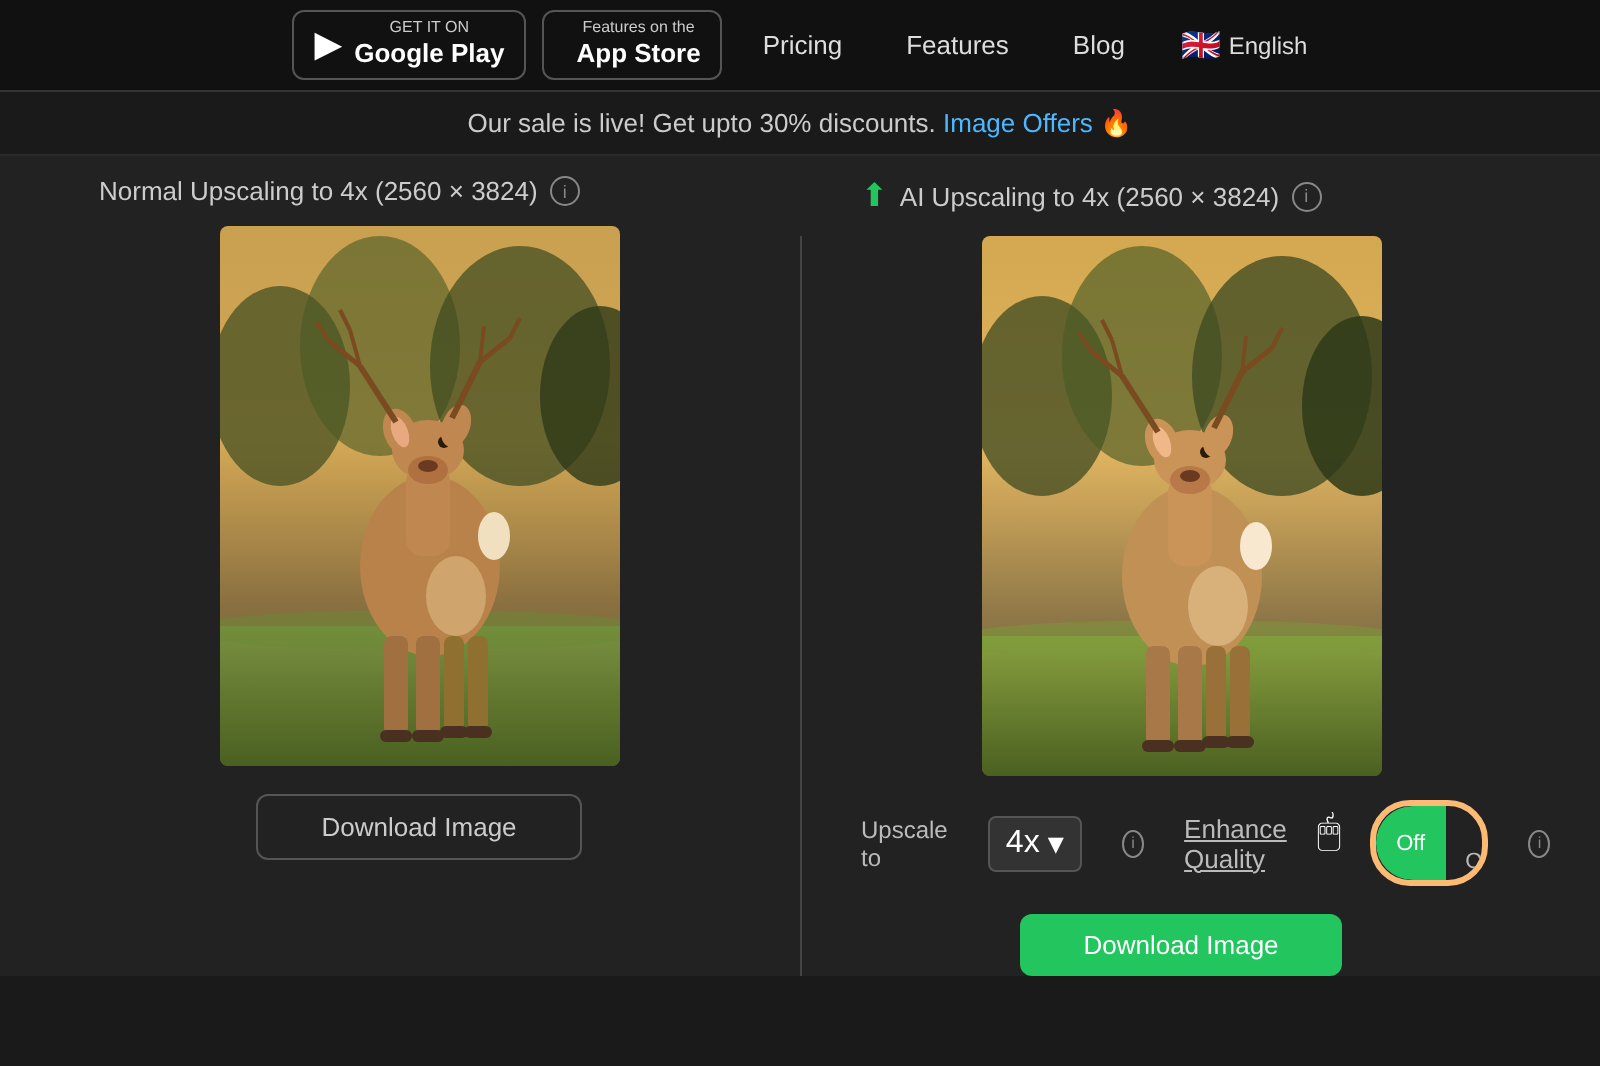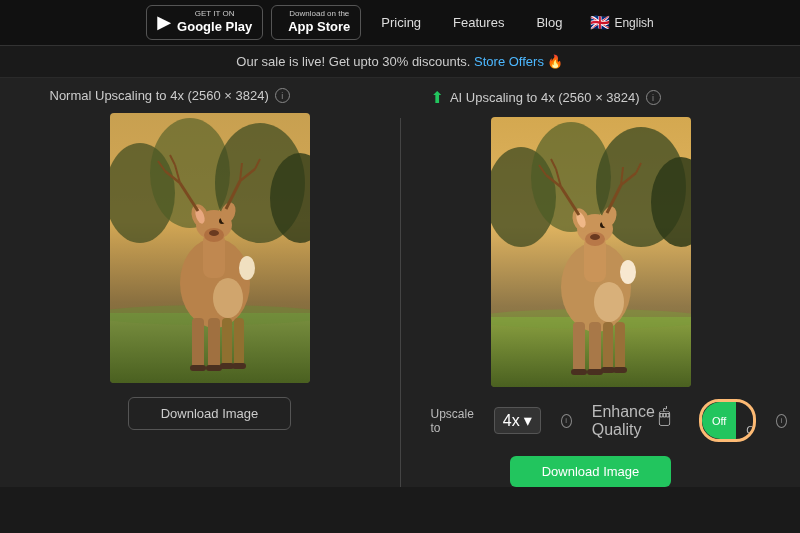--- a/index.html
+++ b/index.html
@@ -165,22 +165,23 @@
       gap: 4px;
       background: #333;
       border: 1px solid #555;
       border-radius: 4px;
       padding: 3px 8px;
       font-size: 16px;
       color: #fff;
       cursor: pointer;
     }
     .enhance-label {
-      font-size: 16px;
+      font-size: 13px;
       color: #bbb;
+      text-decoration: underline;
     }
     .toggle-group {
       display: flex;
       border: 3px solid #fdba74;
       border-radius: 20px;
       overflow: hidden;
     }
     .toggle-btn {
       padding: 3px 10px;
       font-size: 11px;
@@ -288,37 +289,37 @@
     <span class="store-icon">▶</span>
     <span>
       <span class="store-text-top">GET IT ON</span>
       <span class="store-text-main">Google Play</span>
     </span>
   </button>
 
   <button class="nav-store-btn">
     <span class="store-icon"></span>
     <span>
-      <span class="store-text-top">Download on the</span>
+      <span class="store-text-top">Features on the</span>
       <span class="store-text-main">App Store</span>
     </span>
   </button>
 
   <a class="nav-link">Pricing</a>
   <a class="nav-link">Features</a>
   <a class="nav-link">Blog</a>
   <div class="nav-lang">
     <span class="flag-icon">🇬🇧</span>
     <span>English</span>
   </div>
 </div>
 
 <div class="sale-banner">
   <span>Our sale is live! Get upto 30% discounts.</span>
-  <a>Store Offers</a>
+  <a>Image Offers</a>
   <span>🔥</span>
 </div>
 
 <div class="main-content">
 
   <div class="comparison-row">
 
     <div class="panel">
       <div class="panel-header">
         <span>Normal Upscaling to 4x (2560 × 3824)</span>

